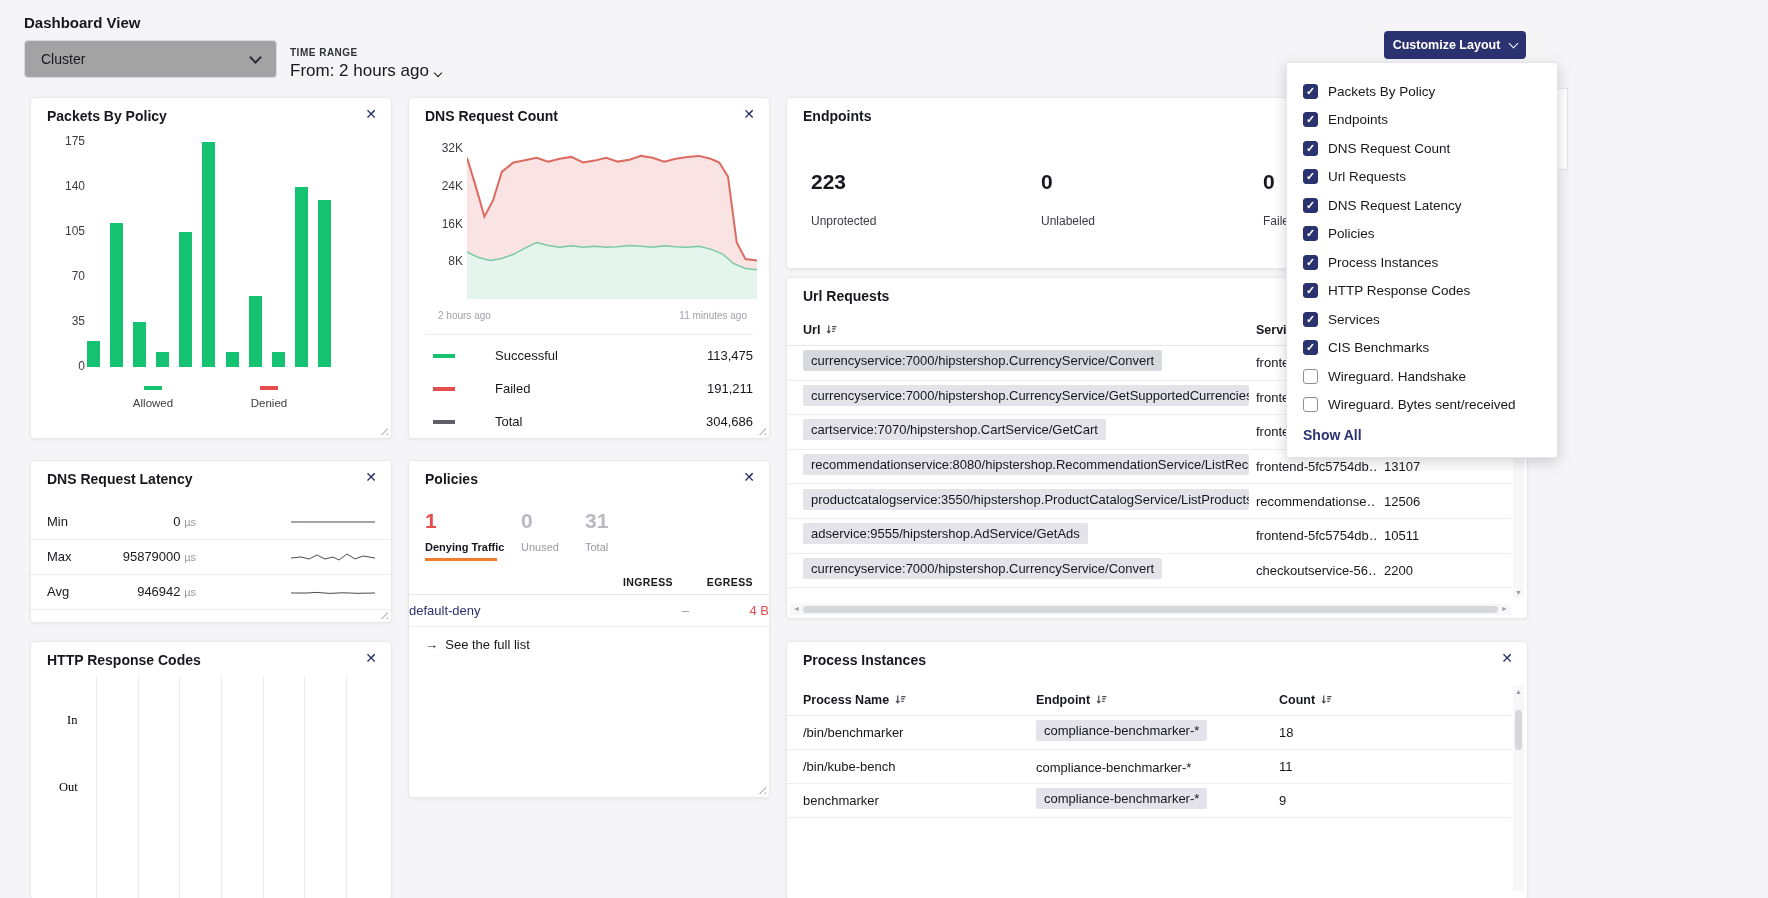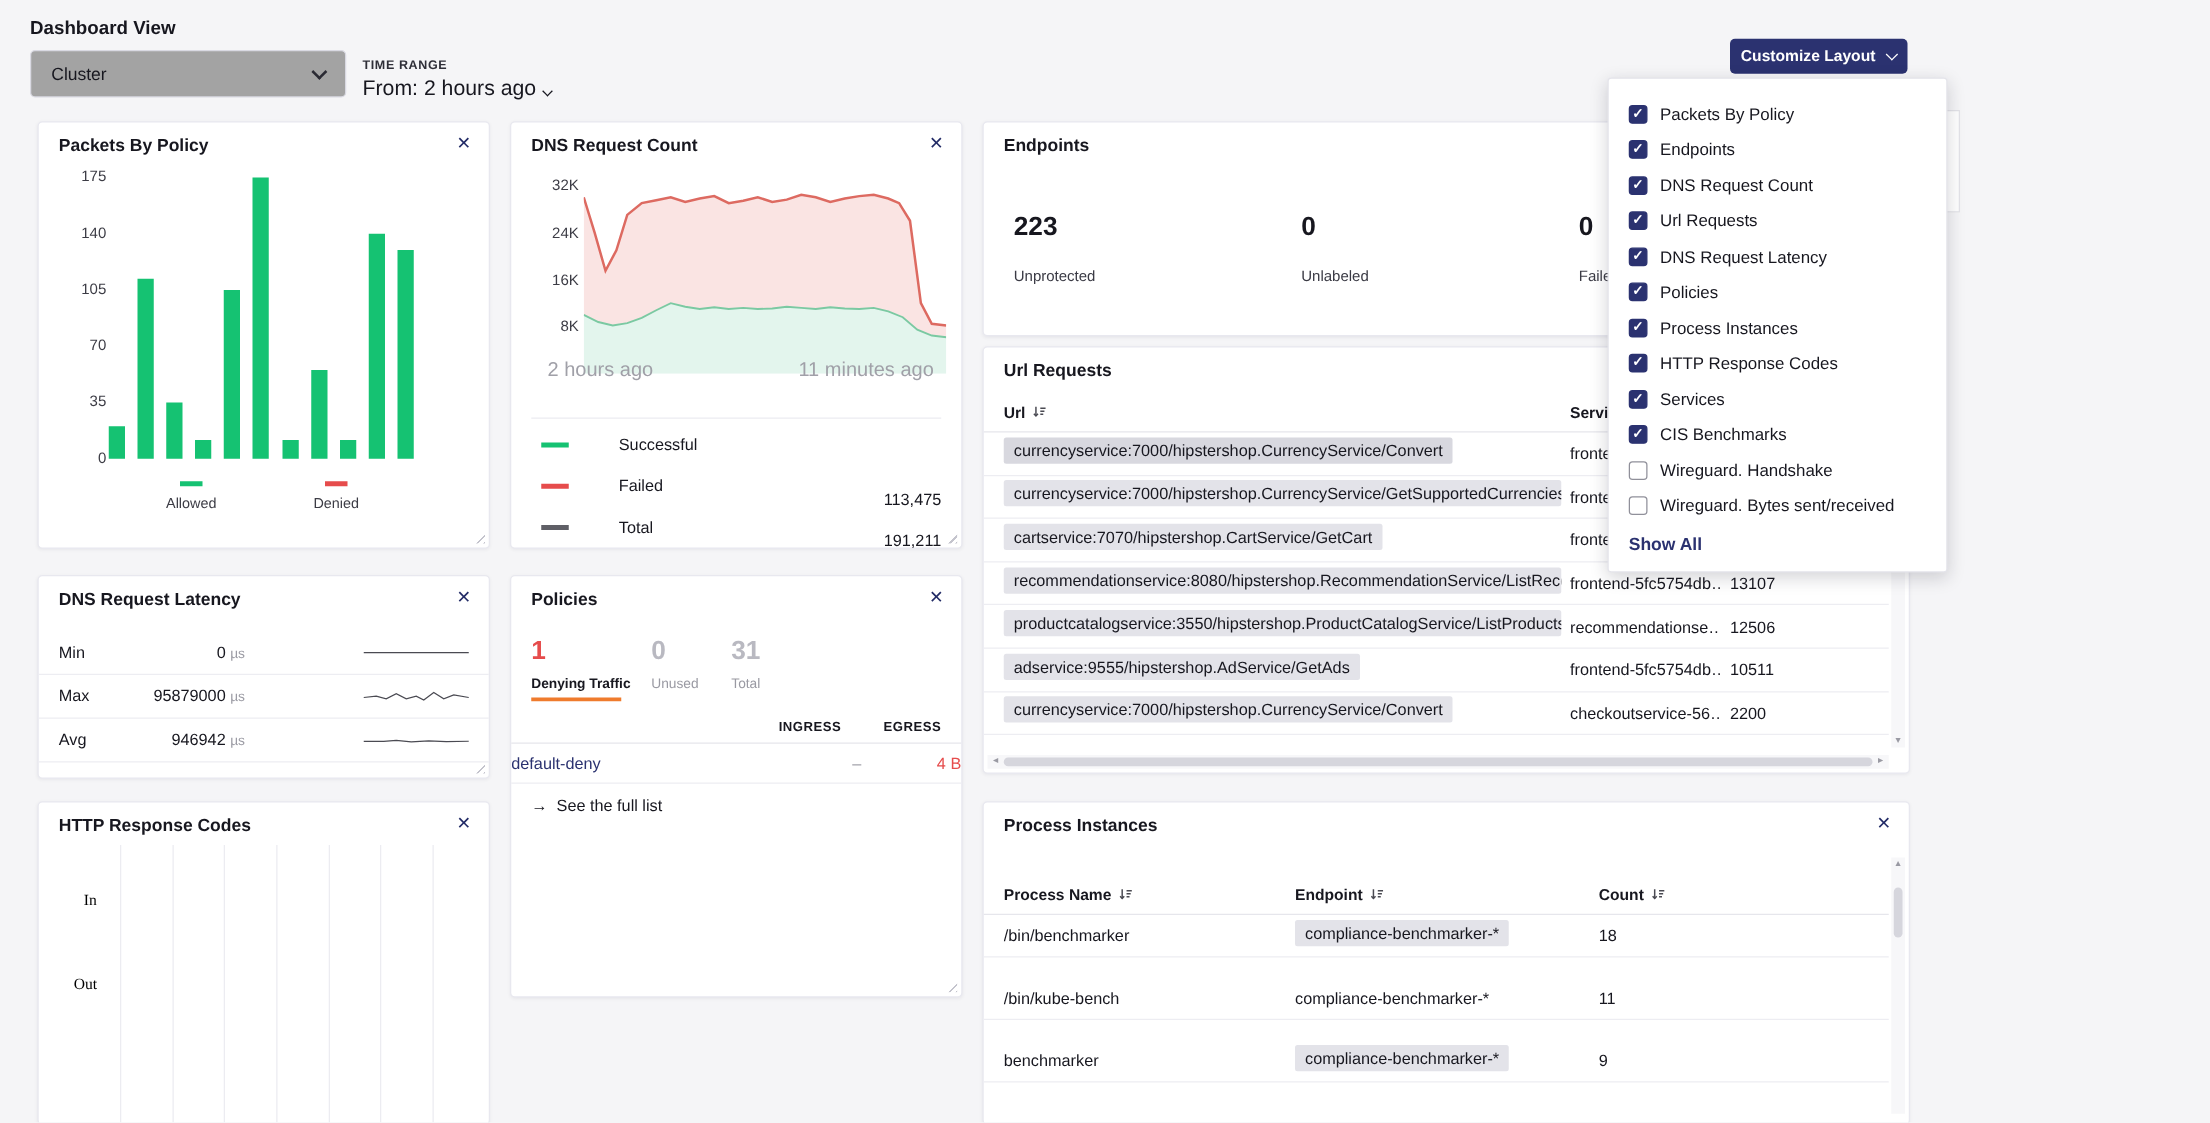--- a/index.html
+++ b/index.html
@@ -32,35 +32,35 @@
   .pbp-yticks span{position:absolute;right:0;height:14px;line-height:14px;font-size:12px;color:#3c3c45;}
   .pbp-bars{position:absolute;left:56px;top:44px;width:244px;height:225px;display:flex;align-items:flex-end;justify-content:space-between;}
   .bar{width:13px;background:#15c272;}
   .cat{position:absolute;top:278px;width:64px;text-align:center;}
   .cat-dash{display:inline-block;width:18px;height:4px;}
   .cat-label{font-size:11.5px;color:#3c3c45;margin-top:3px;}
   
   .dns-yticks{position:absolute;left:20px;top:41px;width:34px;}
   .dns-yticks span{position:absolute;right:0;height:14px;line-height:14px;font-size:12px;color:#3c3c45;}
   .dns-plot{position:absolute;left:58px;top:41px;width:290px;height:160px;}
-  .dns-xlabel{position:absolute;top:190px;font-size:16px;color:#a0a0a8;}
+  .dns-xlabel{position:absolute;top:212px;font-size:10px;color:#a0a0a8;}
   .dns-divider{position:absolute;left:16px;right:16px;top:236px;border-top:1px solid #ececf1;}
   .legend-row{position:absolute;left:0;right:0;height:30px;}
   .legend-dash{position:absolute;left:24px;top:12px;width:22px;height:4px;}
   .legend-label{position:absolute;left:86px;top:6px;font-size:13px;color:#17171f;}
-  .legend-value{position:absolute;right:16px;top:6px;font-size:13px;color:#17171f;margin-top:44px;}
+  .legend-value{position:absolute;right:16px;top:6px;font-size:13px;color:#17171f;}
   
   .ep-stat{position:absolute;top:72px;}
   .ep-value{font-size:21px;font-weight:bold;color:#17171f;}
   .ep-label{font-size:12px;color:#3a3a44;margin-top:20px;}
   
   .tbl-header{position:absolute;left:0;right:16px;top:38px;height:30px;border-bottom:1px solid #e6e6ec;font-weight:bold;font-size:12.5px;}
   .grid{display:grid;align-items:center;padding-left:16px;box-sizing:border-box;}
   .url-grid{grid-template-columns:453px 128px auto;}
-  .proc-grid{grid-template-columns:233px 243px auto;margin-top:16px;}
+  .proc-grid{grid-template-columns:233px 243px auto;}
   .tbl-rows{position:absolute;left:0;right:16px;}
   .tbl-row{border-bottom:1px solid #ededf2;}
   .url-row{height:34.6px;}
   .proc-row{height:34px;}
   .chip{display:inline-block;background:#e3e3e9;border-radius:2px;padding:3px 8px;font-size:13px;max-width:430px;white-space:nowrap;overflow:hidden;}
   .chip.hl{background:#d8d8df;}
   .cell{font-size:13px;white-space:nowrap;overflow:hidden;max-width:120px;}
   .sort-ic{display:inline-block;margin-left:6px;vertical-align:-1px;}
   
   .vscroll{position:absolute;right:3px;width:11px;background:#f7f7f9;}

